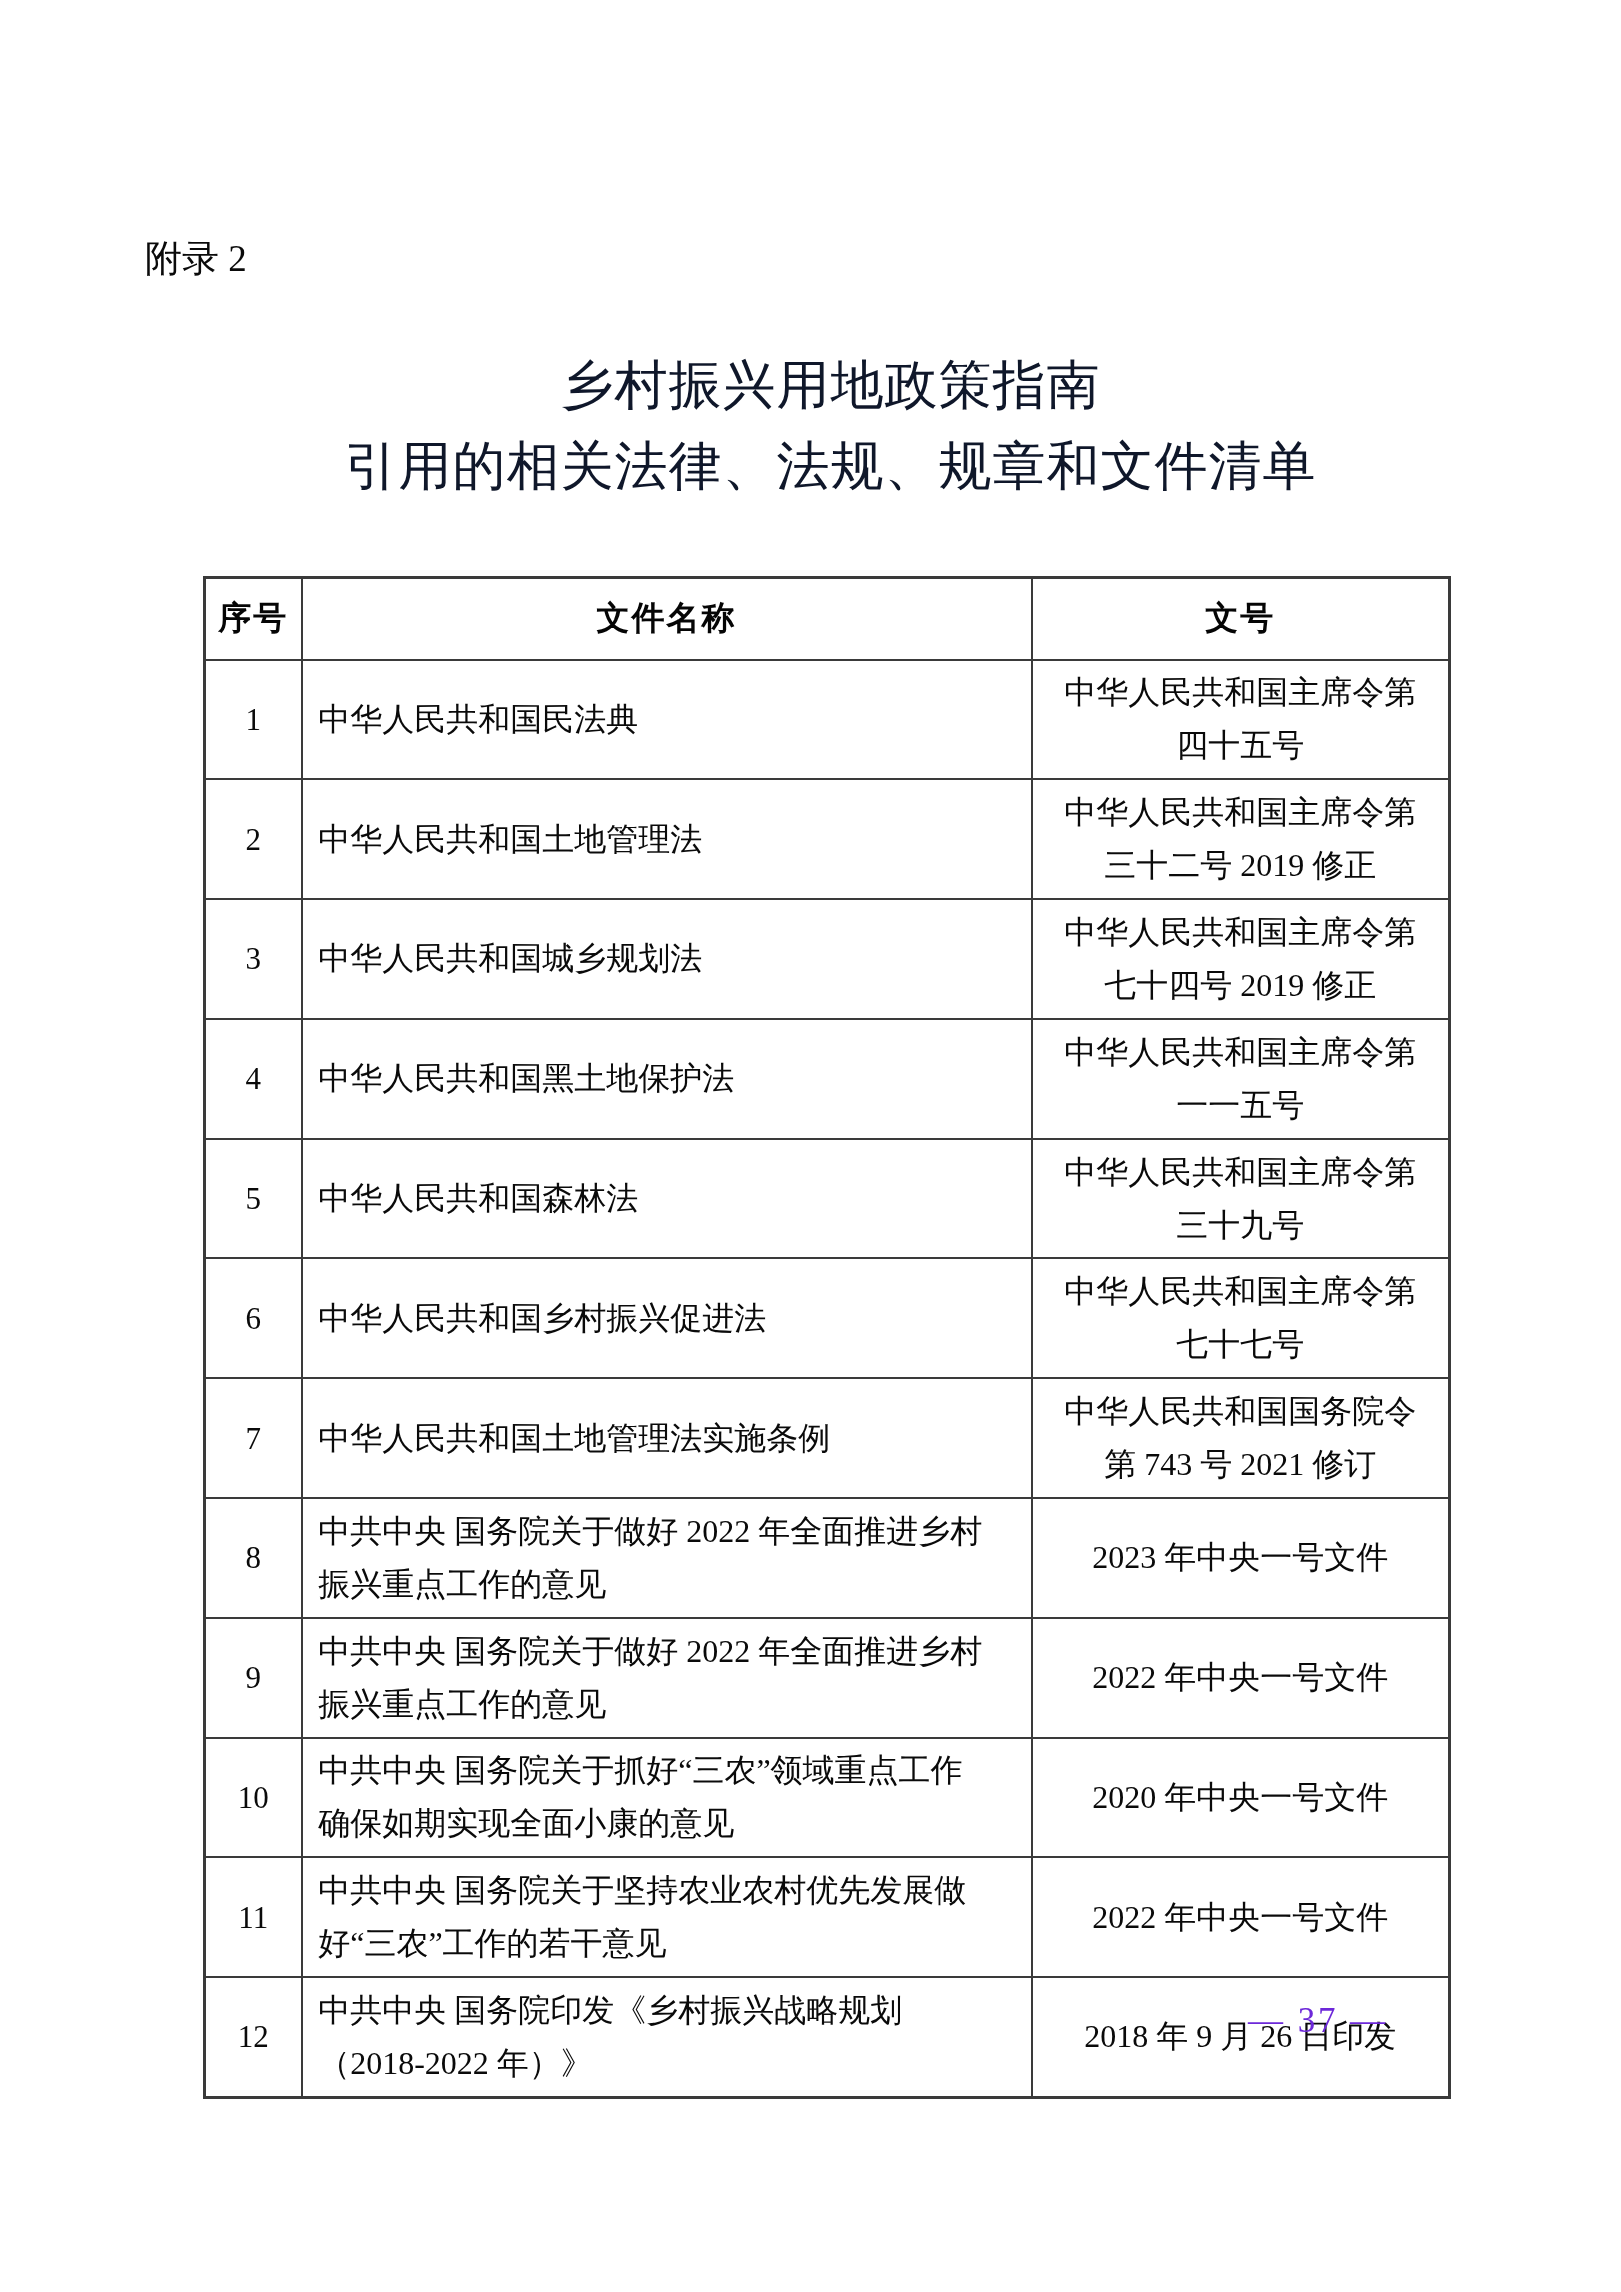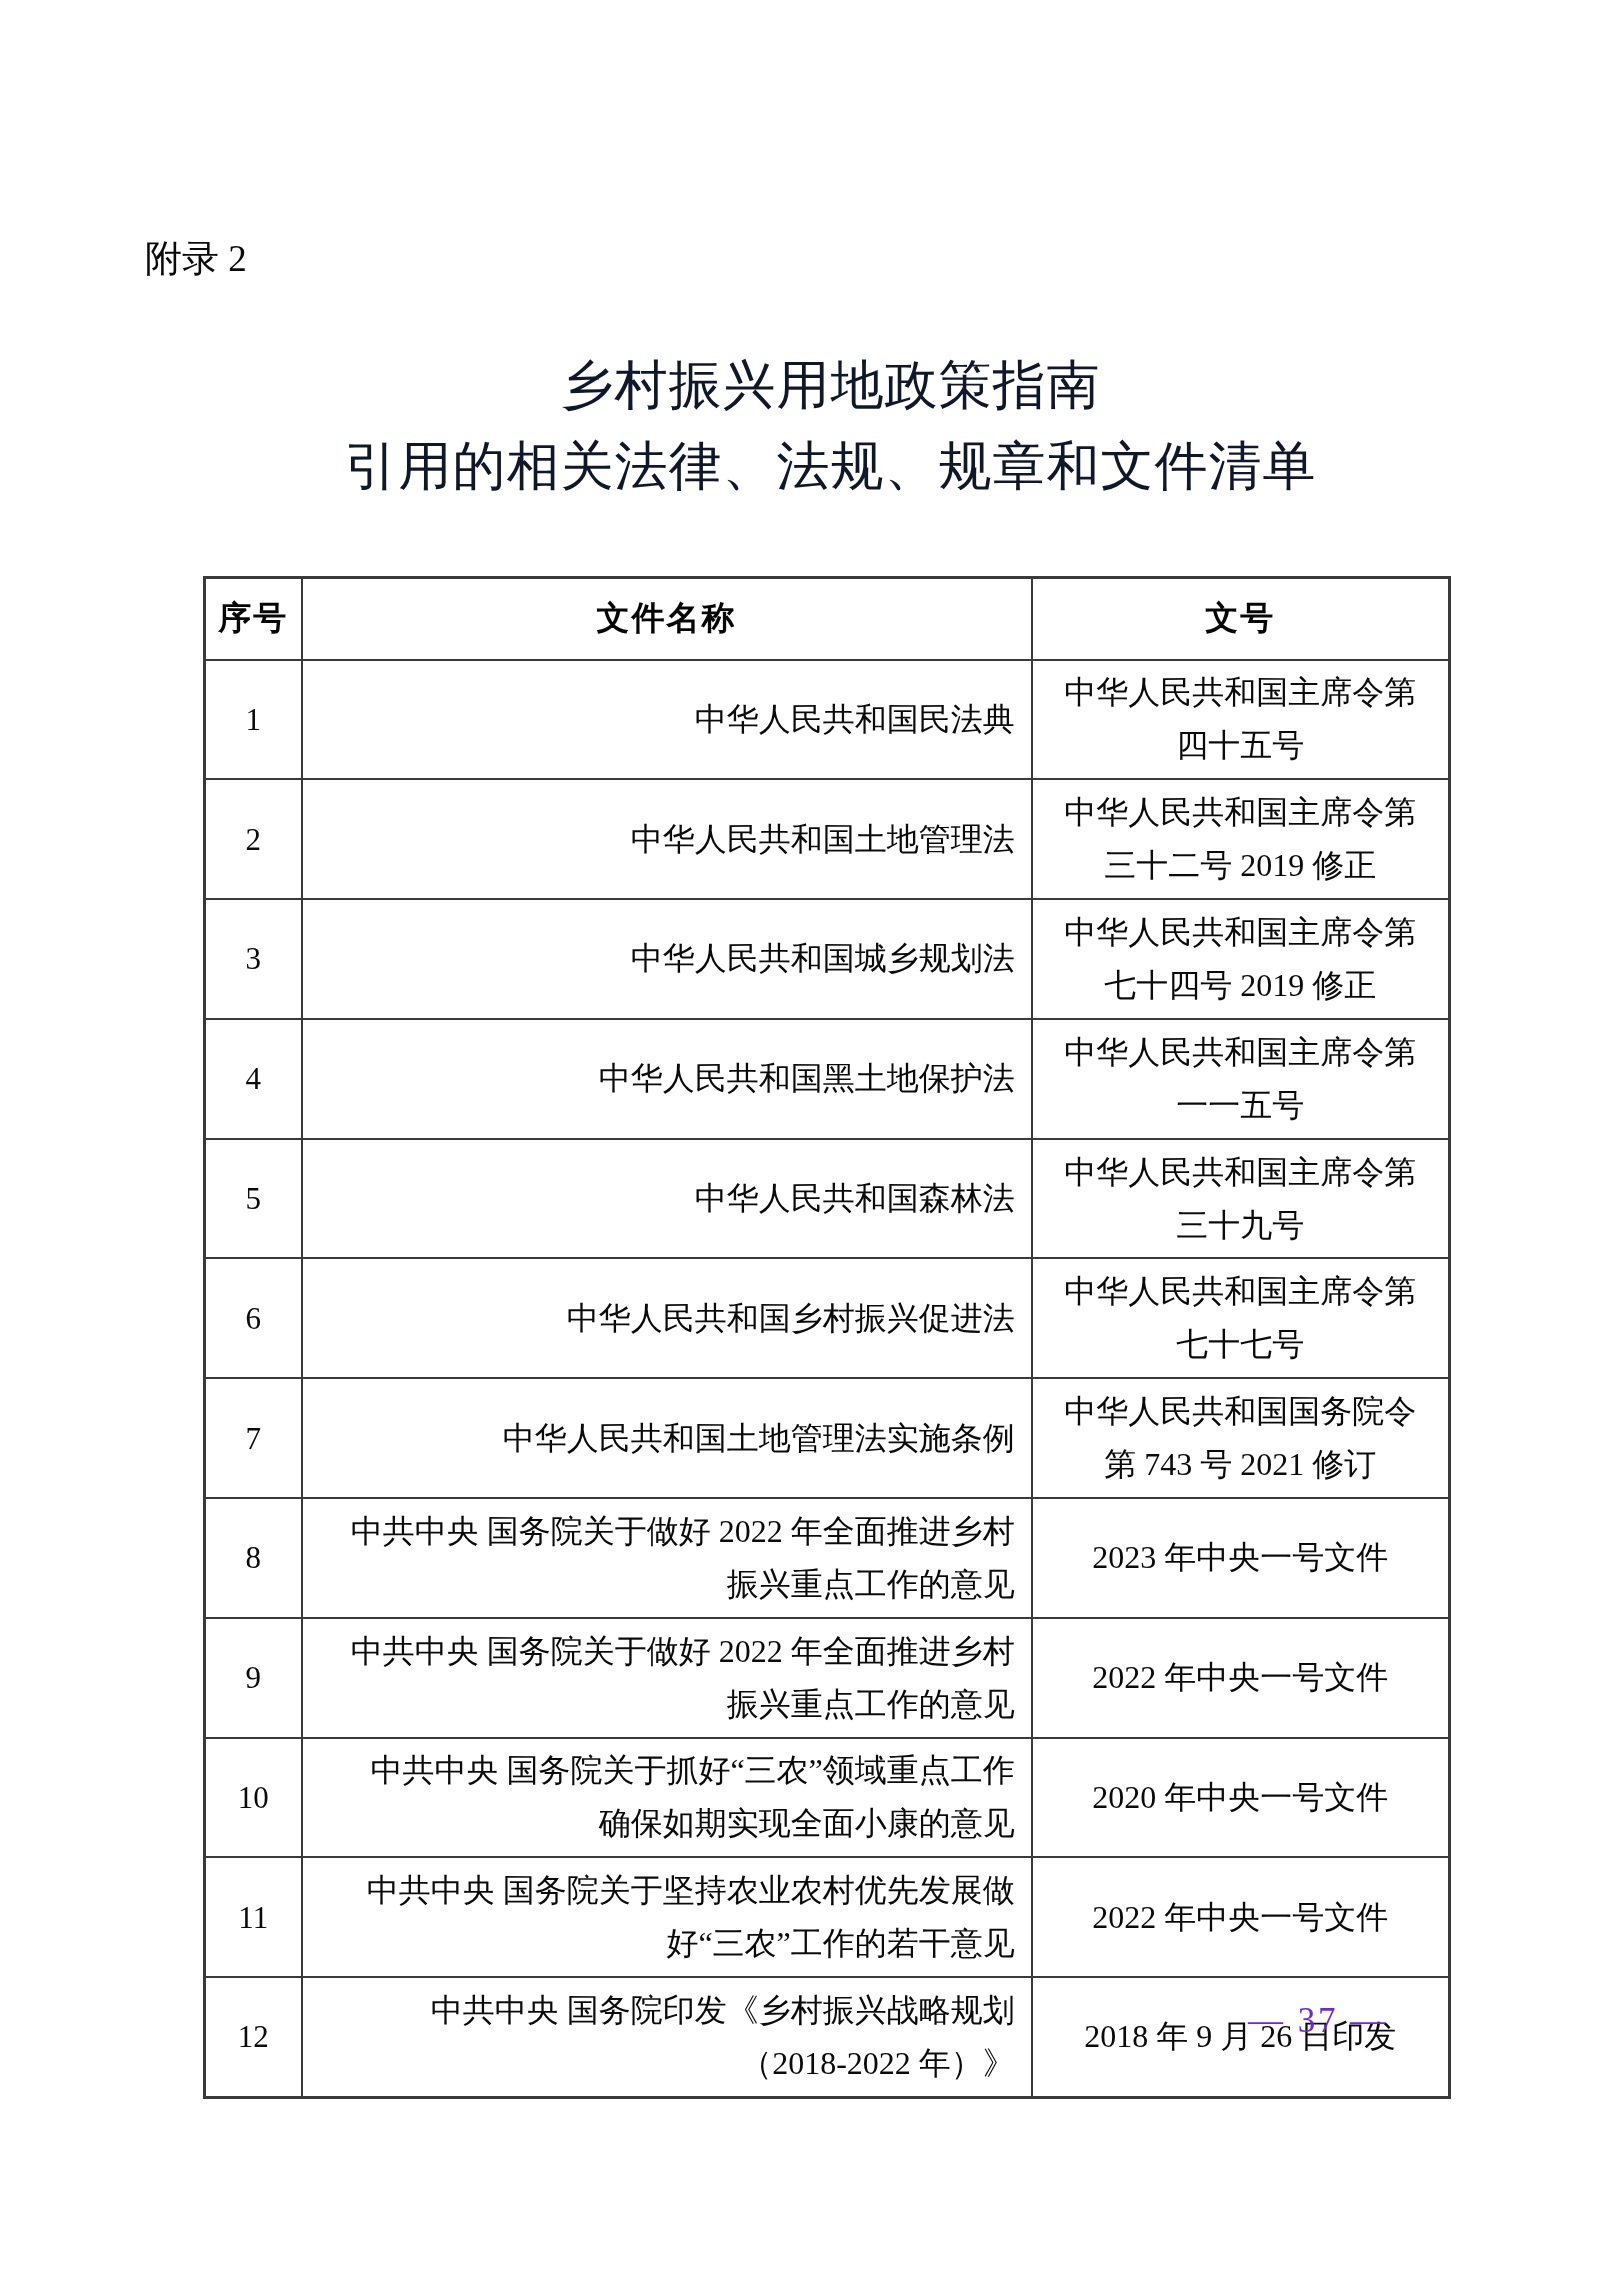--- a/index.html
+++ b/index.html
@@ -70,21 +70,21 @@
     line-height: 53px;
     vertical-align: middle;
     white-space: pre-line;
     color: #0a0a0a;
   }
   .ref-table td.cell-no {
     text-align: center;
     font-size: 31px;
   }
   .ref-table td.cell-name {
-    text-align: right;
+    text-align: left;
     padding: 5.9px 15.7px;
   }
   .ref-table td.cell-docno {
     text-align: center;
     padding: 5.9px 7.8px;
   }
   .page-number {
     position: absolute;
     top: 2001px;
     right: 233px;

